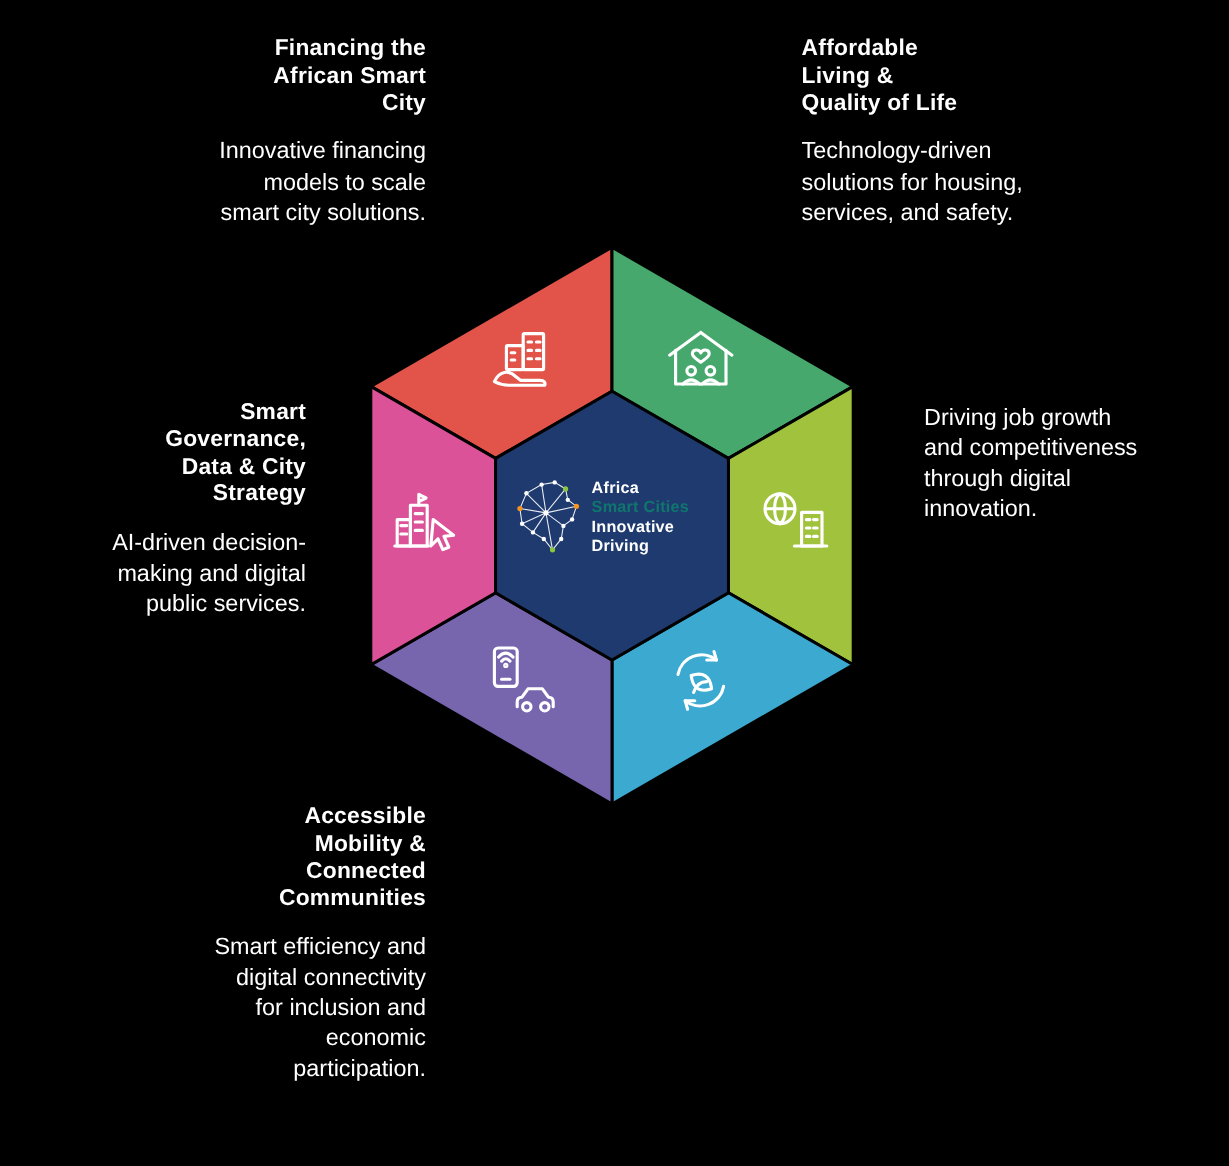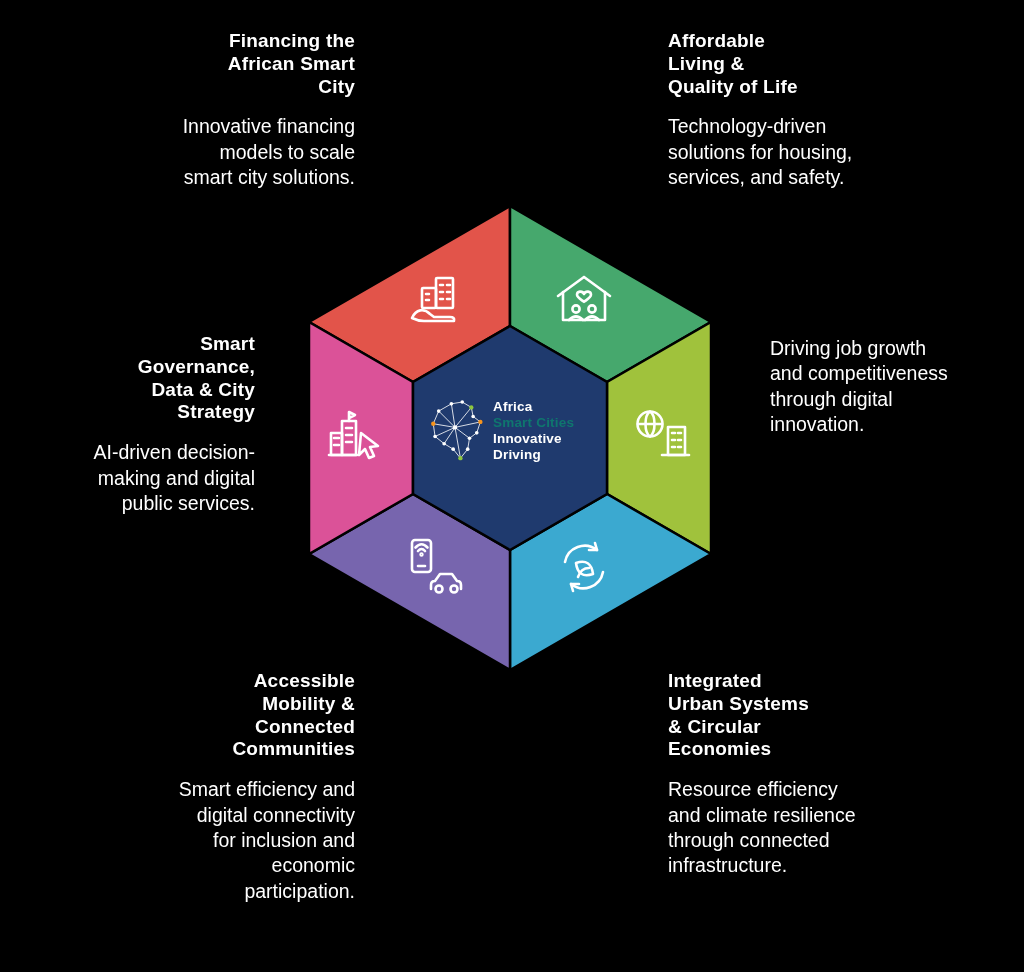--- a/index.html
+++ b/index.html
@@ -178,24 +178,14 @@
 Mobility &amp;
 Connected
 Communities</h2>
     <p class="t-body">Smart efficiency and
 digital connectivity
 for inclusion and
 economic
 participation.</p>
   </div>
 
-  <div class="theme br">
-    <h2 class="t-title">Integrated
-Urban Systems
-&amp; Circular
-Economies</h2>
-    <p class="t-body">Resource efficiency
-and climate resilience
-through connected
-infrastructure.</p>
-  </div>
 
 </div>
 
 </body></html>

